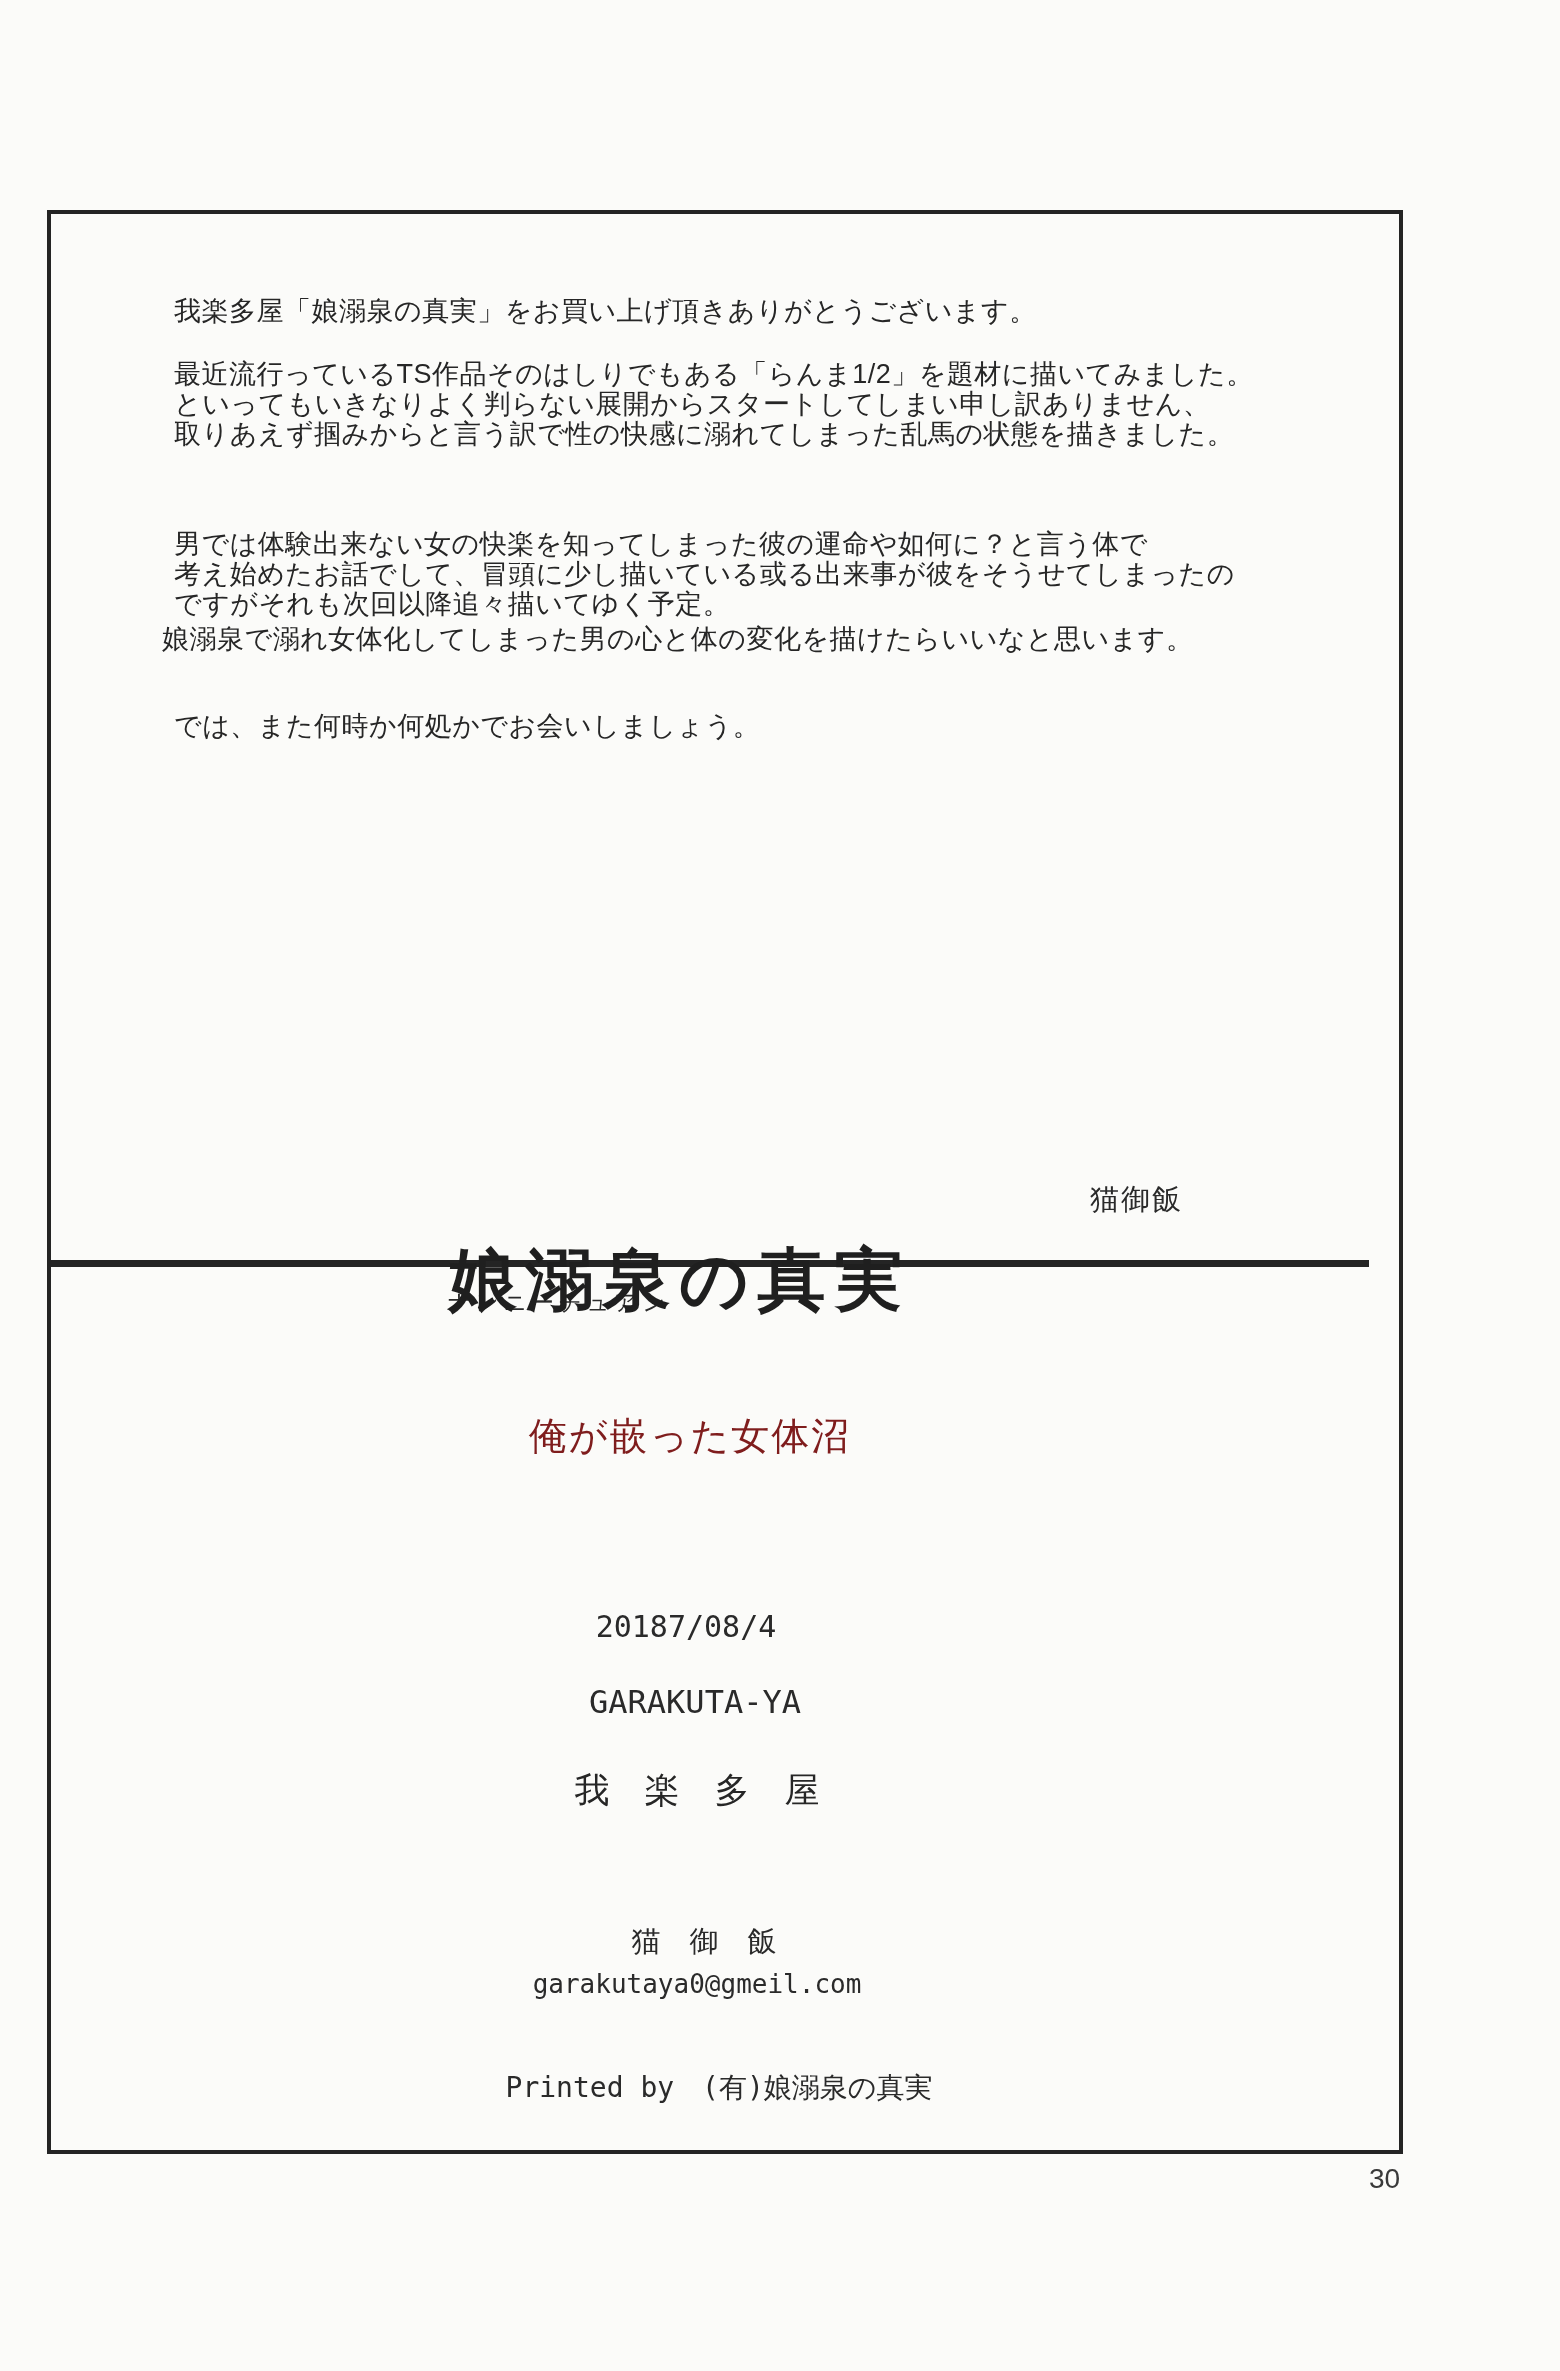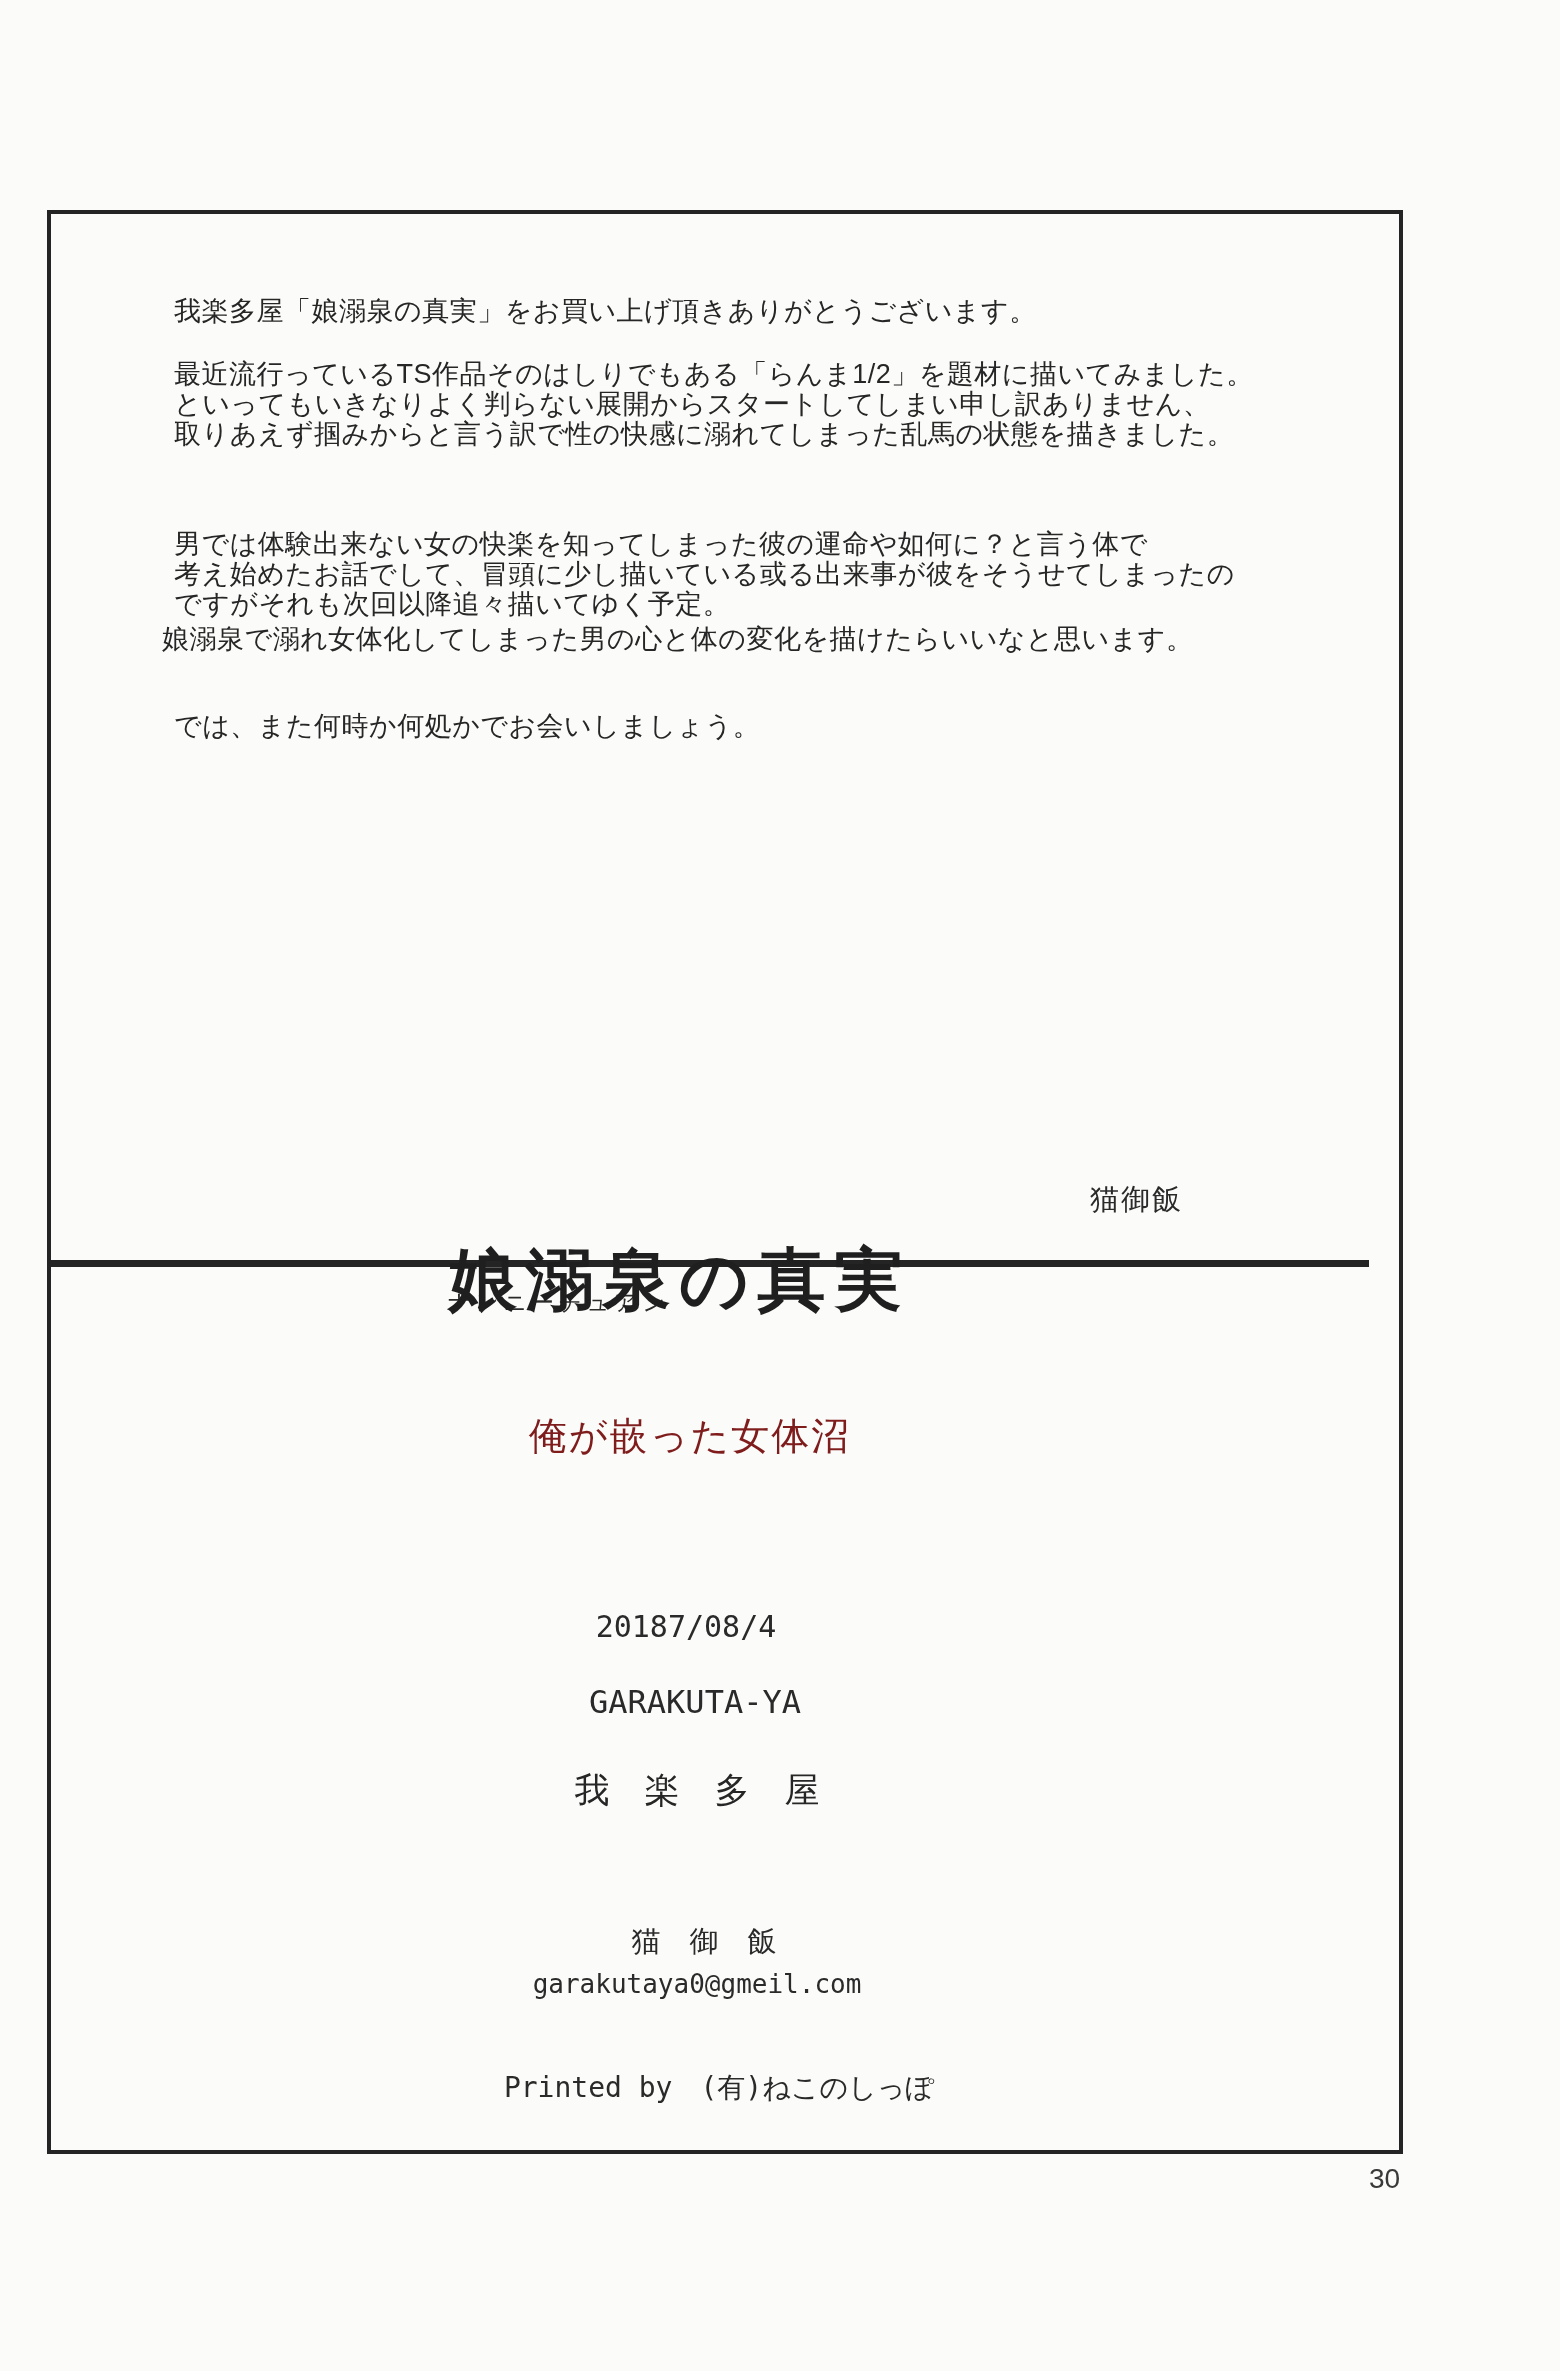--- a/index.html
+++ b/index.html
@@ -156,18 +156,18 @@
   <div id="date" class="abs mono">20187/08/4</div>
 
   <div id="circle-romaji" class="abs mono">GARAKUTA-YA</div>
 
   <div id="circle-kanji" class="abs">我　楽　多　屋</div>
 
   <div id="author" class="abs">猫　御　飯</div>
 
   <div id="email" class="abs mono">garakutaya0@gmeil.com</div>
 
-  <div id="printed-by" class="abs mono">Printed by　(有)ねこのしっぽ</div>
+  <div id="printed-by" class="abs mono">Printed by　(有)娘溺泉の真実</div>
 
   <div id="page-number" class="abs">30</div>
 
 </div>
 
 
 </body></html>

